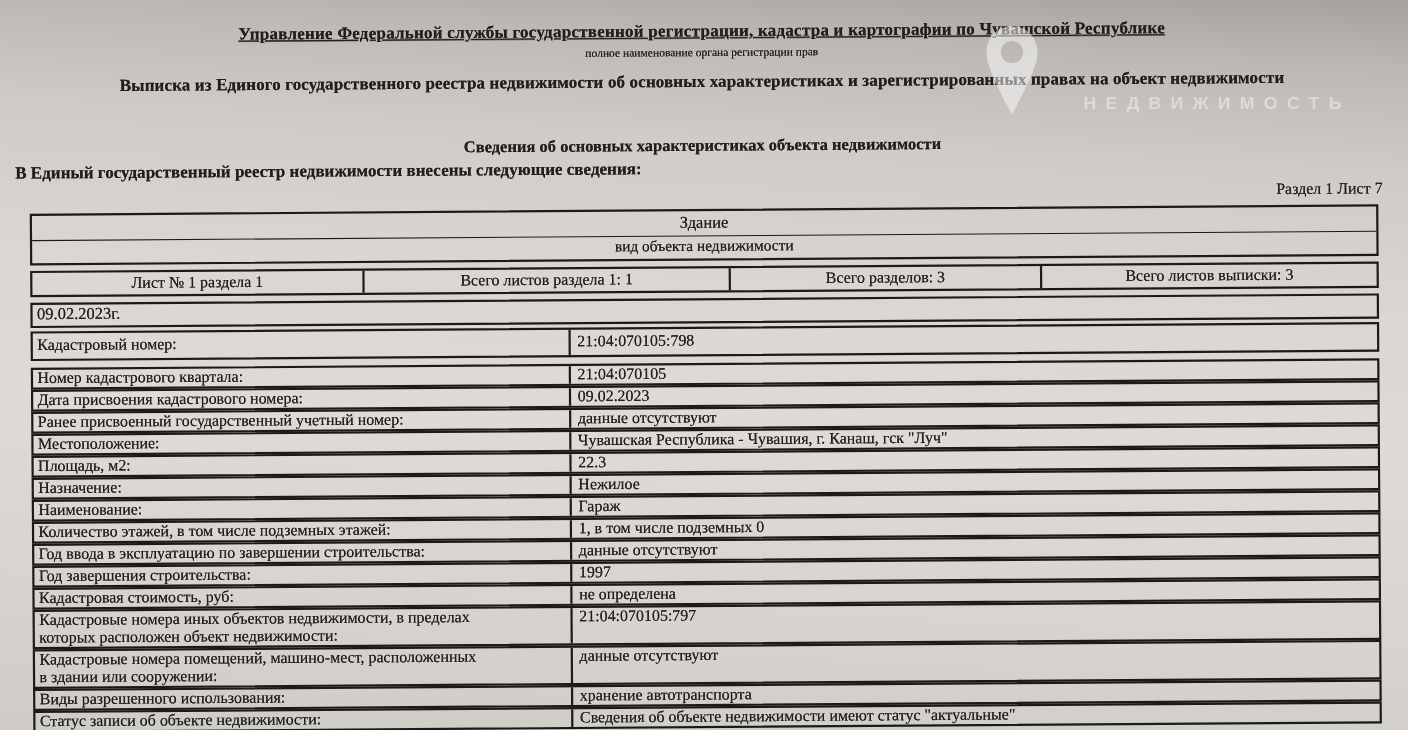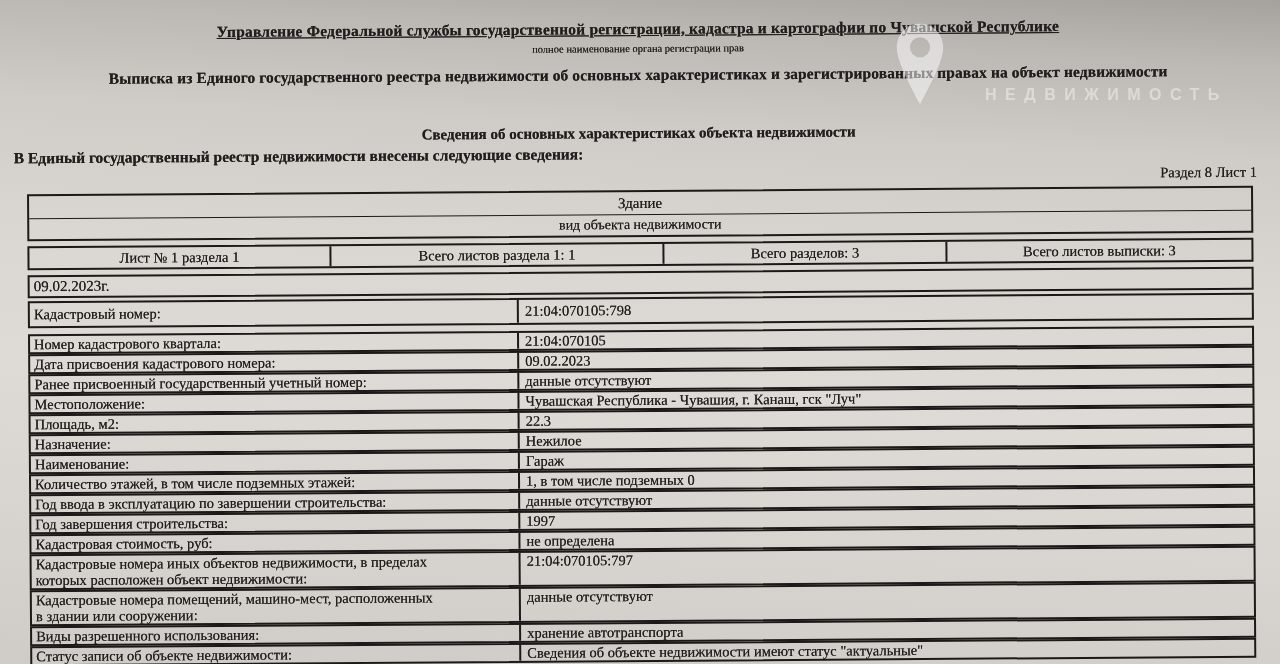--- a/index.html
+++ b/index.html
@@ -100,21 +100,21 @@
 </head>
 <body>
 
 <div class="paper">
 
   <div class="org-name scan-text">Управление Федеральной службы государственной регистрации, кадастра и картографии по Чувашской Республике</div>
   <div class="org-caption scan-text">полное наименование органа регистрации прав</div>
   <div class="doc-title scan-text">Выписка из Единого государственного реестра недвижимости об основных характеристиках и зарегистрированных правах на объект недвижимости</div>
   <div class="section-title scan-text">Сведения об основных характеристиках объекта недвижимости</div>
   <div class="intro-line scan-text">В Единый государственный реестр недвижимости внесены следующие сведения:</div>
-  <div class="razdel scan-text">Раздел 8 Лист 1</div>
+  <div class="razdel scan-text">Раздел 1 Лист 7</div>
 
   <div class="tablewrap">
 
     <div class="box box-object">
       <div class="obj-type scan-text">Здание</div>
       <div class="obj-caption scan-text">вид объекта недвижимости</div>
     </div>
 
     <div class="box box-sheets">
       <div class="cell c1 scan-text">Лист № 1 раздела 1</div>

